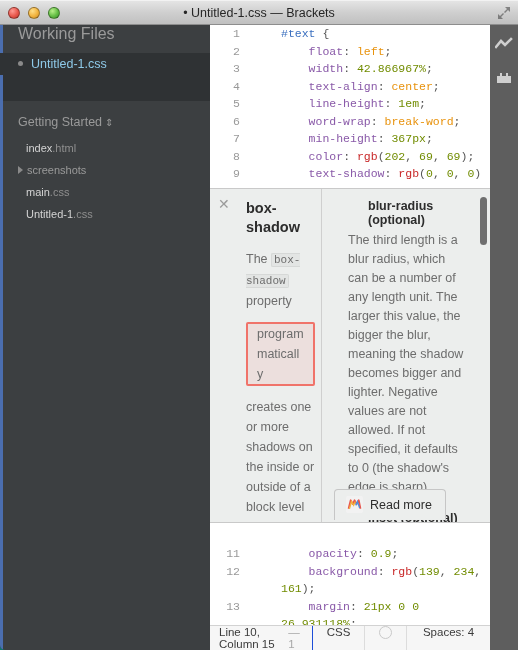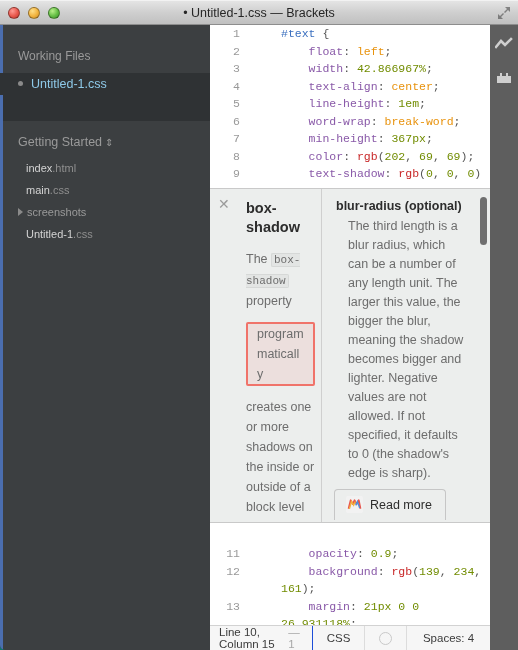--- a/index.html
+++ b/index.html
@@ -47,22 +47,22 @@
     width: 210px; height: 625px;
     background: #3c3f41;
     border-bottom-left-radius: 5px;
     overflow: hidden;
   }
   #sidebar::before {
     content: ""; position: absolute; top: 0; left: 0;
     width: 3px; height: 100%; background: #4b6eaf;
   }
   .wf-header {
-    padding: 24px 0 10px 18px;
-    font-size: 12px; color: #9a9a9a;
+    padding: 0 0 10px 18px;
+    font-size: 16px; color: #9a9a9a;
   }
   #working-files-list { background: #3c3f41; }
   .wf-item {
     position: relative;
     height: 22px; line-height: 22px;
     padding-left: 18px;
     font-size: 12.5px;
     background: #2f3234;
     color: #8ec9e8;
   }
@@ -202,20 +202,21 @@
   }
   #docs-right {
     position: absolute; top: 0; left: 118px;
     width: 150px; height: 335px;
     padding: 10px 14px 0 8px;
     overflow: hidden;
   }
   .param-name {
     font-size: 12.5px; font-weight: bold; color: #2d2d2d;
     margin-bottom: 4px;
+    margin-left: 32px;
   }
   .param-desc {
     font-size: 12.5px; color: #6d6d6d; line-height: 19px;
     padding-left: 12px;
   }
   .param-block { margin-bottom: 14px; }
   #docs-scroll-thumb {
     position: absolute; top: 8px; right: 3px;
     width: 7px; height: 48px;
     border-radius: 4px; background: #6f6f6f;
@@ -235,21 +236,21 @@
   
   #statusbar {
     position: absolute; bottom: 0; left: 210px;
     width: 280px; height: 25px;
     background: #f6f6f6;
     border-top: 1px solid #d2d2d2;
     display: flex; align-items: center;
     font-size: 11.5px; color: #3b3b3b;
   }
   .sb-cell {
-    height: 25px; display: flex; align-items: center;
+    height: 25px; display: flex; 
     justify-content: center; padding: 0 10px;
   }
   #sb-position { flex: 1; justify-content: flex-start; padding-left: 9px; }
   #sb-position .muted { color: #a8a8a8; margin-left: 4px; }
   #sb-lang { border-left: 1px solid #1d4ed8; width: 52px; }
   #sb-indicator { border-left: 1px solid #dcdcdc; width: 42px; }
   #sb-indicator .circle {
     width: 13px; height: 13px; border-radius: 50%;
     border: 1px solid #c9c9c9;
   }
@@ -284,25 +285,25 @@
     </div>
 
     <div class="project-header">
       <span>Getting Started</span><span class="updown">⇕</span>
     </div>
 
     <div id="file-tree">
       <div class="tree-item">
         <span>index</span><span class="ext">.html</span>
       </div>
+      <div class="tree-item folder">
+        <span class="caret"></span><span>screenshots</span>
+      </div>
       <div class="tree-item">
         <span>main</span><span class="ext">.css</span>
-      </div>
-      <div class="tree-item folder">
-        <span class="caret"></span><span>screenshots</span>
       </div>
       <div class="tree-item">
         <span>Untitled-1</span><span class="ext">.css</span>
       </div>
     </div>
   </div>
 
   <div id="editor">
     <div id="code-top">
         <div class="cl">

